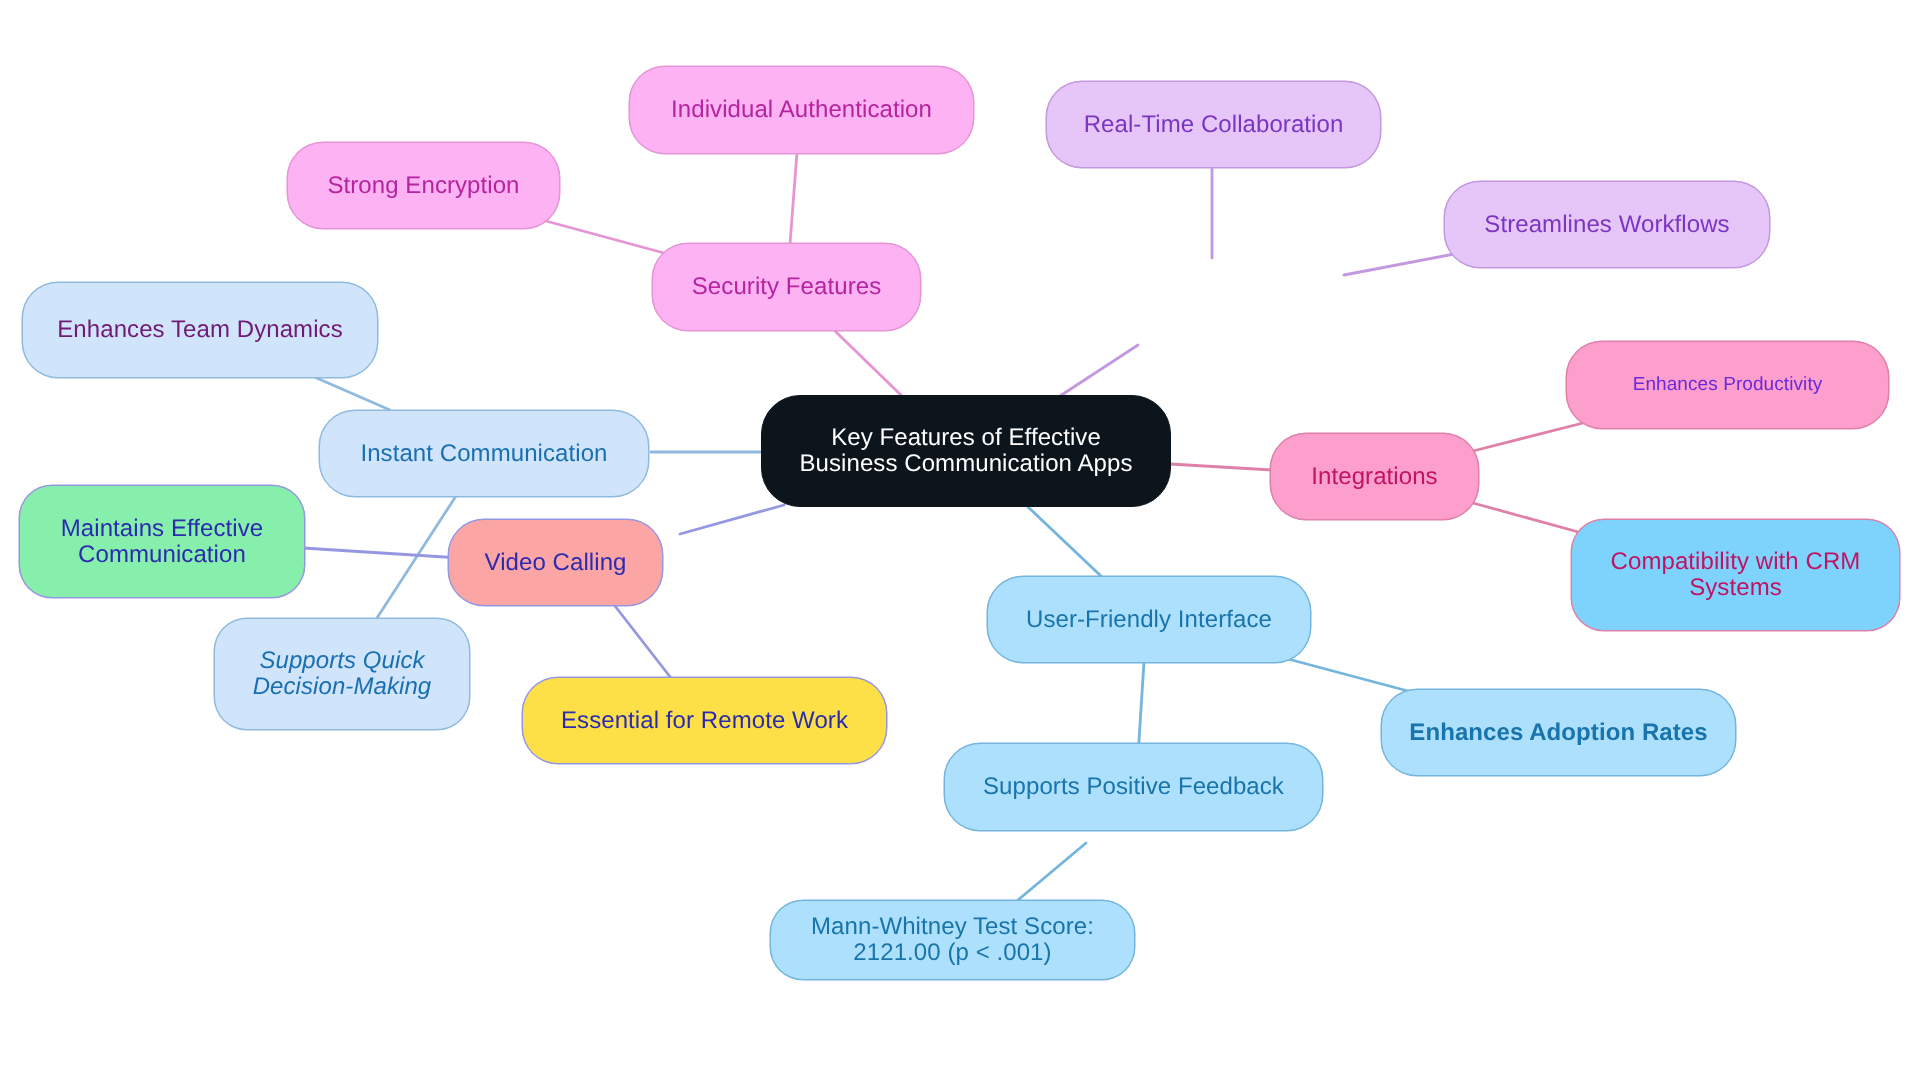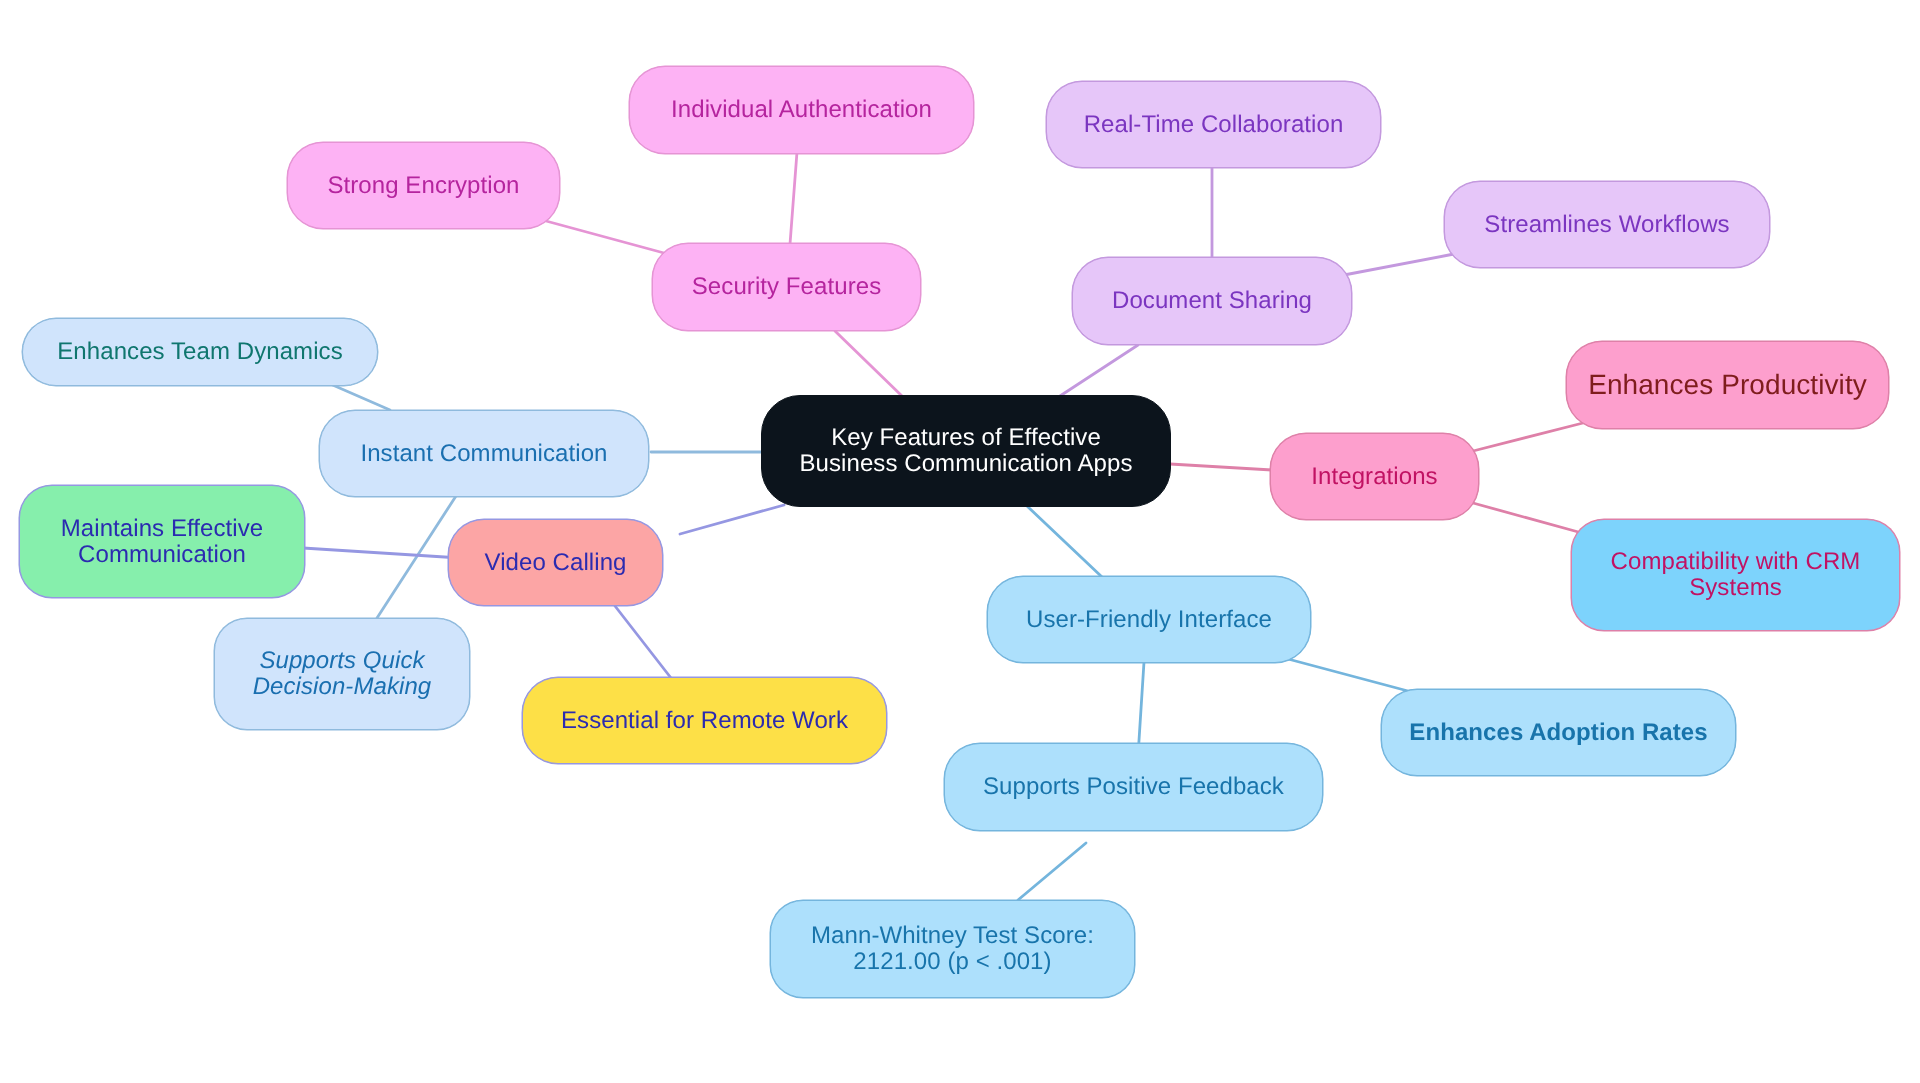--- a/index.html
+++ b/index.html
@@ -55,33 +55,30 @@
     </div>
     <div class="node" style="left: 652px; top: 243px; width: 269px; height: 88px; border-radius: 36px; font-size: 24px; background: rgb(253, 178, 244); border-color: rgb(229, 148, 212); box-shadow: rgb(229, 148, 212) 0px 0px 0px 0.5px; color: rgb(181, 36, 158);">
       <span class="lbl">Security Features</span>
     </div>
     <div class="node" style="left: 1046px; top: 81px; width: 335px; height: 87px; border-radius: 36px; font-size: 24px; background: rgb(230, 198, 249); border-color: rgb(195, 152, 222); box-shadow: rgb(195, 152, 222) 0px 0px 0px 0.5px; color: rgb(123, 53, 192);">
       <span class="lbl">Real-Time Collaboration</span>
     </div>
     <div class="node" style="left: 1444px; top: 181px; width: 326px; height: 87px; border-radius: 36px; font-size: 24px; background: rgb(230, 198, 249); border-color: rgb(195, 152, 222); box-shadow: rgb(195, 152, 222) 0px 0px 0px 0.5px; color: rgb(123, 53, 192);">
       <span class="lbl">Streamlines Workflows</span>
     </div>
-    <div class="node" style="left: 1072px; top: 257px; width: 280px; height: 88px; border-radius: 36px; font-size: 24px; background: rgb(230, 198, 249); border-color: rgb(195, 152, 222); box-shadow: rgb(195, 152, 222) 0px 0px 0px 0.5px; color: rgb(123, 53, 192);">
-      <span class="lbl">Document Sharing</span>
-    </div>
-    <div class="node" style="left: 1566px; top: 341px; width: 323px; height: 88px; border-radius: 36px; font-size: 28px; background: rgb(253, 159, 205); border-color: rgb(222, 128, 168); box-shadow: rgb(222, 128, 168) 0px 0px 0px 0.5px; color: #7f1d1d; align-items: center;">
+    <div class="node" style="left: 1566px; top: 341px; width: 323px; height: 88px; border-radius: 36px; font-size: 19px; background: rgb(253, 159, 205); border-color: rgb(222, 128, 168); box-shadow: rgb(222, 128, 168) 0px 0px 0px 0.5px; color: #6d28d9; align-items: center;">
       <span class="lbl">Enhances Productivity</span>
     </div>
     <div class="node" style="left: 1270px; top: 433px; width: 209px; height: 87px; border-radius: 36px; font-size: 24px; background: rgb(253, 159, 205); border-color: rgb(222, 128, 168); box-shadow: rgb(222, 128, 168) 0px 0px 0px 0.5px; color: rgb(193, 18, 99);">
       <span class="lbl">Integrations</span>
     </div>
     <div class="node" style="left: 1571px; top: 519px; width: 329px; height: 112px; border-radius: 33px; font-size: 24px; background: #7dd3fc; border-color: rgb(222, 128, 168); box-shadow: rgb(222, 128, 168) 0px 0px 0px 0.5px; color: rgb(193, 18, 99);">
       <span class="lbl">Compatibility with CRM<br>Systems</span>
     </div>
-    <div class="node" style="left: 22px; top: 282px; width: 356px; height: 68px; border-radius: 36px; font-size: 24px; background: rgb(208, 228, 252); border-color: rgb(143, 186, 221); box-shadow: rgb(143, 186, 221) 0px 0px 0px 0.5px; color: #0f766e; margin-top: 36px;">
+    <div class="node" style="left: 22px; top: 282px; width: 356px; height: 96px; border-radius: 36px; font-size: 24px; background: rgb(208, 228, 252); border-color: rgb(143, 186, 221); box-shadow: rgb(143, 186, 221) 0px 0px 0px 0.5px; color: #701a75;">
       <span class="lbl">Enhances Team Dynamics</span>
     </div>
     <div class="node" style="left: 319px; top: 410px; width: 330px; height: 87px; border-radius: 36px; font-size: 24px; background: rgb(208, 228, 252); border-color: rgb(143, 186, 221); box-shadow: rgb(143, 186, 221) 0px 0px 0px 0.5px; color: rgb(26, 111, 176);">
       <span class="lbl">Instant Communication</span>
     </div>
     <div class="node" style="left: 19px; top: 485px; width: 286px; height: 113px; border-radius: 33px; font-size: 24px; background: #86efac; border-color: rgb(149, 151, 226); box-shadow: rgb(149, 151, 226) 0px 0px 0px 0.5px; color: rgb(43, 43, 176);">
       <span class="lbl">Maintains Effective<br>Communication</span>
     </div>
     <div class="node" style="left: 448px; top: 519px; width: 215px; height: 87px; border-radius: 36px; font-size: 24px; background: #fca5a5; border-color: rgb(149, 151, 226); box-shadow: rgb(149, 151, 226) 0px 0px 0px 0.5px; color: rgb(43, 43, 176);">
       <span class="lbl">Video Calling</span>
@@ -94,16 +91,16 @@
     </div>
     <div class="node" style="left: 987px; top: 576px; width: 324px; height: 87px; border-radius: 36px; font-size: 24px; background: rgb(173, 224, 252); border-color: rgb(116, 181, 221); box-shadow: rgb(116, 181, 221) 0px 0px 0px 0.5px; color: rgb(24, 116, 171);">
       <span class="lbl">User-Friendly Interface</span>
     </div>
     <div class="node" style="left: 1381px; top: 689px; width: 355px; height: 87px; border-radius: 36px; font-size: 24px; background: rgb(173, 224, 252); border-color: rgb(116, 181, 221); box-shadow: rgb(116, 181, 221) 0px 0px 0px 0.5px; color: rgb(24, 116, 171); font-weight: bold;">
       <span class="lbl">Enhances Adoption Rates</span>
     </div>
     <div class="node" style="left: 944px; top: 743px; width: 379px; height: 88px; border-radius: 36px; font-size: 24px; background: rgb(173, 224, 252); border-color: rgb(116, 181, 221); box-shadow: rgb(116, 181, 221) 0px 0px 0px 0.5px; color: rgb(24, 116, 171);">
       <span class="lbl">Supports Positive Feedback</span>
     </div>
-    <div class="node" style="left: 770px; top: 900px; width: 365px; height: 98px; border-radius: 33px; font-size: 24px; background: rgb(173, 224, 252); border-color: rgb(116, 181, 221); box-shadow: rgb(116, 181, 221) 0px 0px 0px 0.5px; color: rgb(24, 116, 171);">
+    <div class="node" style="left: 770px; top: 900px; width: 365px; height: 80px; border-radius: 33px; font-size: 24px; background: rgb(173, 224, 252); border-color: rgb(116, 181, 221); box-shadow: rgb(116, 181, 221) 0px 0px 0px 0.5px; color: rgb(24, 116, 171);">
       <span class="lbl">Mann-Whitney Test Score:<br>2121.00 (p &lt; .001)</span>
     </div>
   </div>
 
 </body></html>

